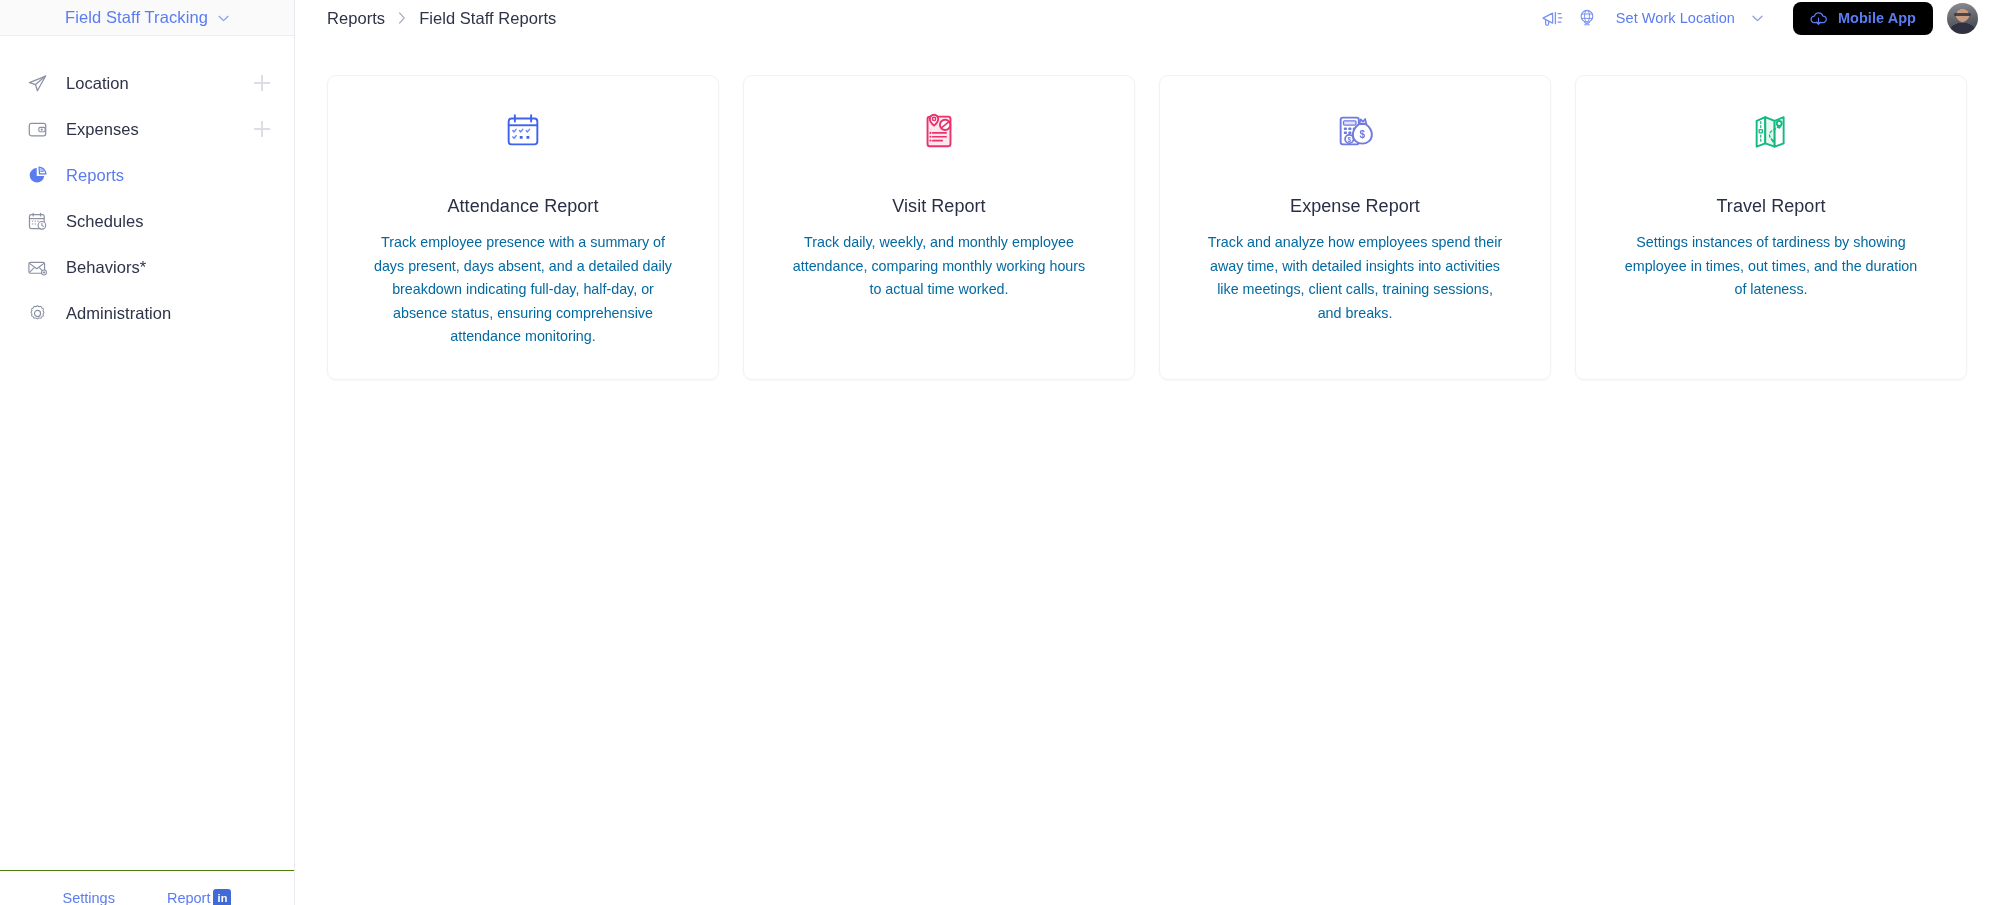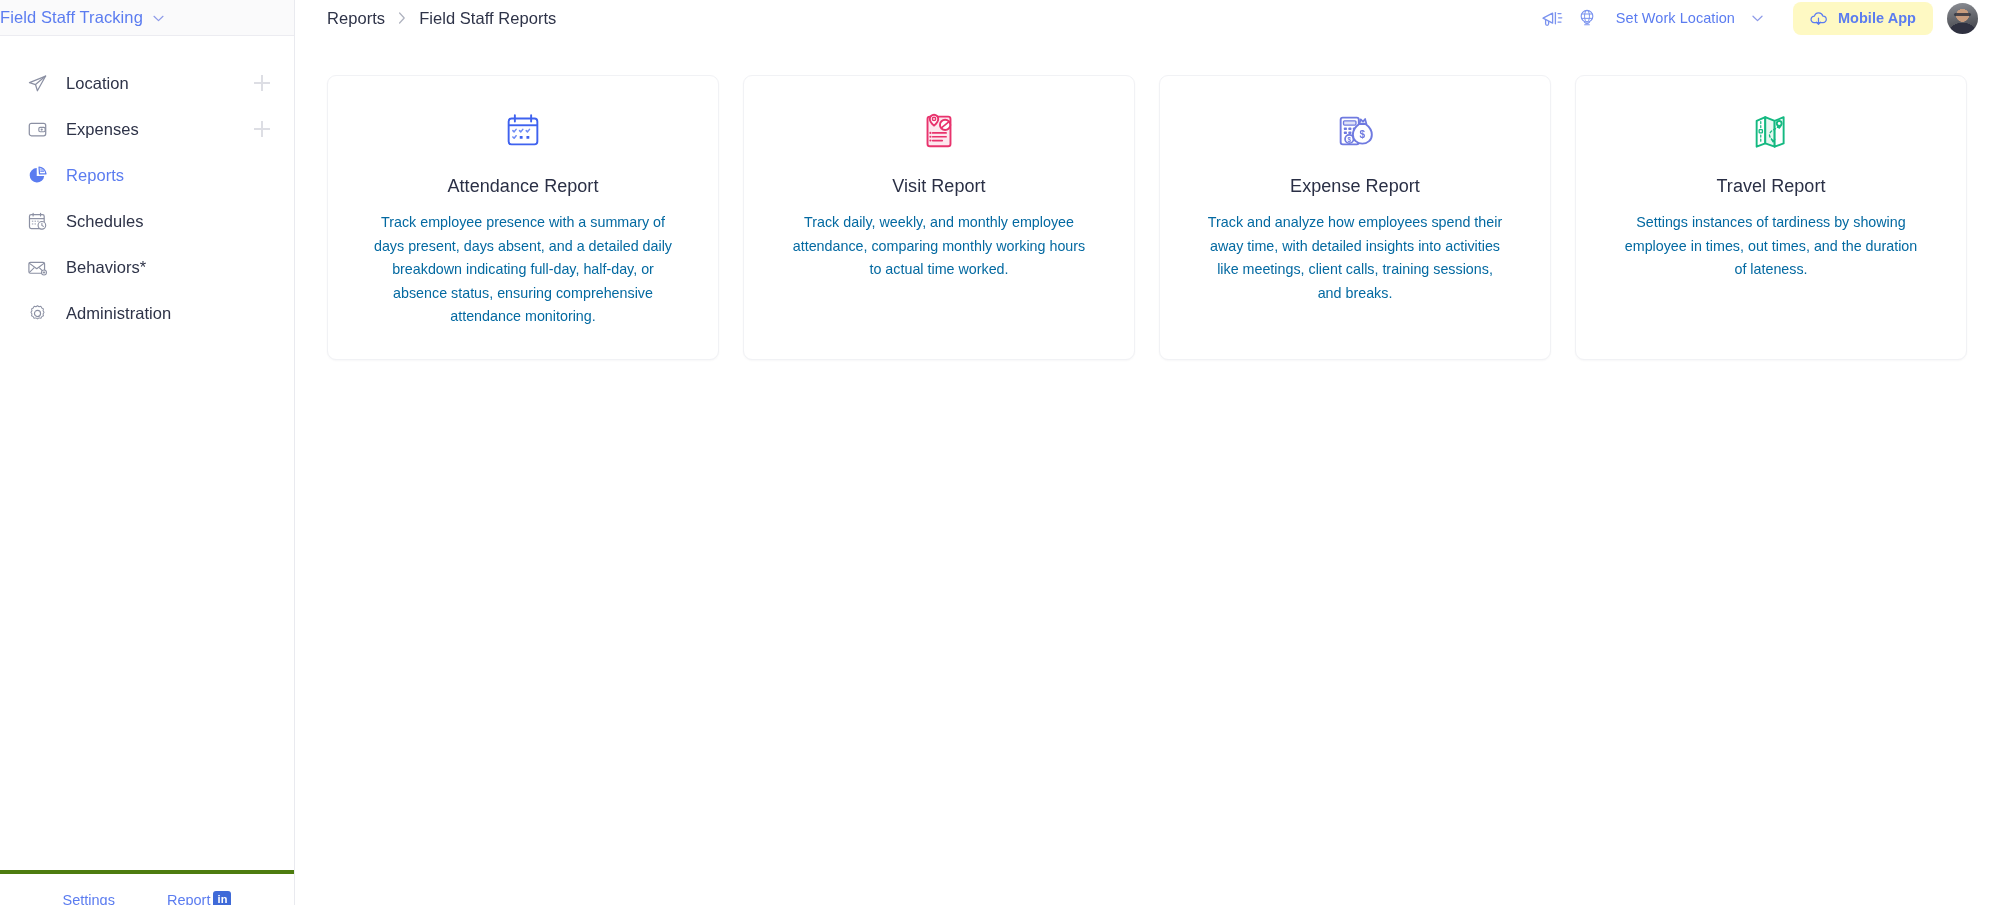--- a/index.html
+++ b/index.html
@@ -32,21 +32,21 @@
     position: relative;
   }
 
   .sidebar-header {
     height: 36px;
     flex: 0 0 36px;
     background: #fafafb;
     border-bottom: 1px solid #ececf1;
     display: flex;
     align-items: center;
-    justify-content: flex-start;
+    justify-content: center;
     gap: 10px;
     cursor: pointer;
   }
   .sidebar-header-title {
     font-size: 16.5px;
     color: #5b7cf0;
     font-weight: 400;
     letter-spacing: .1px;
   }
   .chevron-down {
@@ -94,21 +94,21 @@
   .nav-plus::before, .nav-plus::after {
     content: "";
     position: absolute;
     background: #dddee4;
   }
   .nav-plus::before { left: 0; right: 0; top: 7px; height: 1.6px; }
   .nav-plus::after  { top: 0; bottom: 0; left: 7px; width: 1.6px; }
 
   .sidebar-footer {
     flex: 0 0 auto;
-    border-top: 4px solid #4d7c0f;
+    border-top: 1px solid #4d7c0f;
     height: 35px;
     display: flex;
     align-items: center;
     justify-content: center;
     gap: 52px;
     padding-top: 20px;
     overflow: hidden;
   }
   .footer-link {
     font-size: 14.5px;
@@ -200,21 +200,21 @@
     white-space: nowrap;
     letter-spacing: .05px;
   }
   .wl-chevron { width: 11px; height: 7px; }
   .wl-chevron svg { display: block; }
 
   .mobile-app-btn {
     display: flex;
     align-items: center;
     gap: 9px;
-    background: #fef9c3;
+    background: #000000;
     border-radius: 8px;
     padding: 7px 17px 7px 15px;
     cursor: pointer;
     margin-left: 16px;
     margin-right: 14px;
   }
   .mobile-app-label {
     font-size: 14.5px;
     color: #5b7cf0;
     font-weight: 600;
@@ -282,20 +282,21 @@
   }
   .card-icon svg { display: block; }
 
   .card-title {
     font-size: 18px;
     color: #2a2f45;
     font-weight: 500;
     text-align: center;
     margin-bottom: 14px;
     letter-spacing: .05px;
+    margin-top: 20px;
   }
   .card-desc {
     font-size: 14.3px;
     line-height: 1.65;
     color: #0369a1;
     text-align: center;
     max-width: 300px;
   }
 </style>
 </head>

